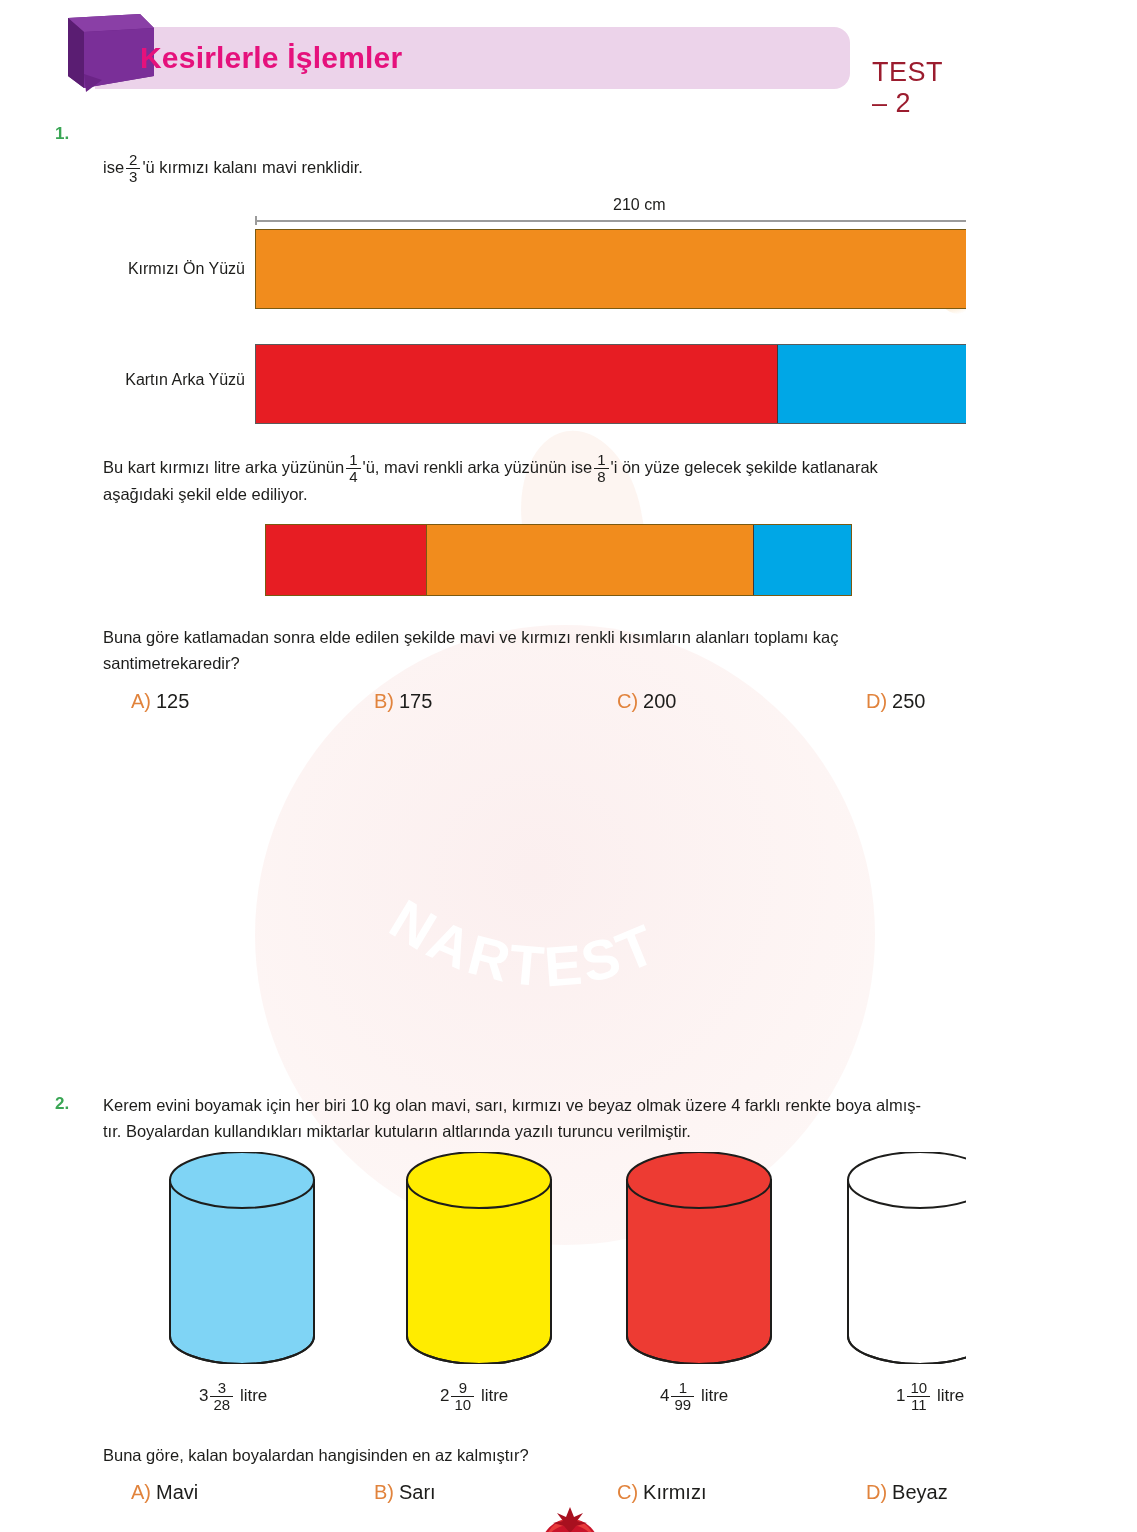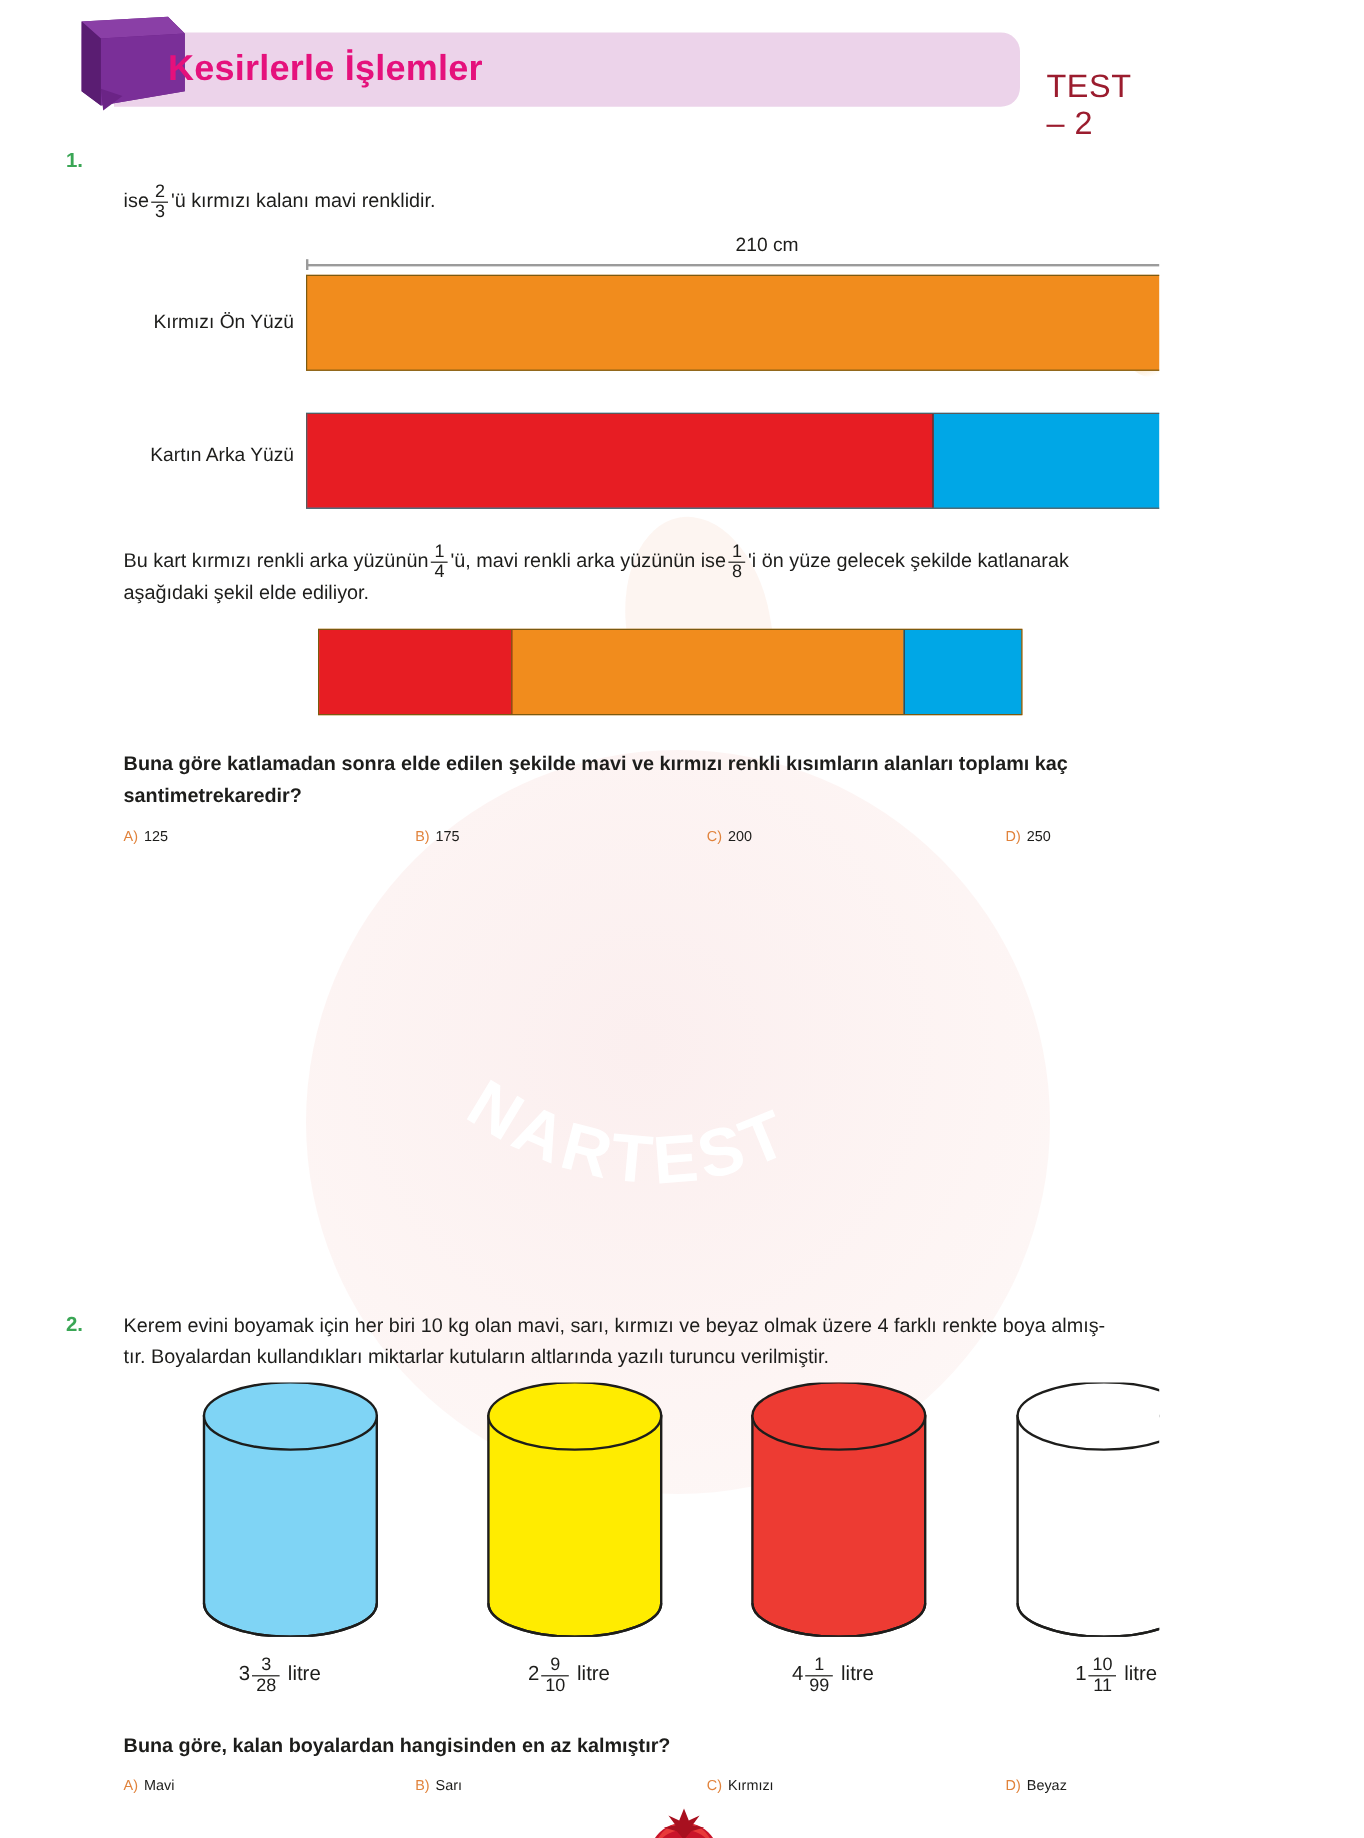--- a/index.html
+++ b/index.html
@@ -90,43 +90,44 @@
   .qnum.c1 { color: #3aa655; }
   .body-text {
     position: absolute;
     font-size: 16.5px;
     color: #1d1d1b;
     line-height: 26px;
   }
   .bold-q {
     position: absolute;
     font-size: 16.5px;
-    font-weight: bold;
+    font-weight: normal;
     color: #1d1d1b;
     line-height: 25px;
   }
 
   
   .frac {
     display: inline-block;
     vertical-align: -9px;
     text-align: center;
     line-height: 1.08;
     font-size: 15px;
     margin: 0 2px;
   }
   .frac .num { display: block; padding: 0 3px; }
   .frac .den { display: block; padding: 0 3px; border-top: 1.4px solid #1d1d1b; }
 
   
   .opt {
     position: absolute;
-    font-size: 12px;
+    font-size: 20px;
     color: #1d1d1b;
     white-space: nowrap;
+    margin-left: 28px;
   }
   .opt .letter { color: #e1833c; margin-right: 5px; }
 
   
   .dim-label {
     position: absolute;
     font-size: 16px;
     color: #1d1d1b;
   }
   .dim-line {
@@ -217,21 +218,21 @@
 
   <div class="bar-label" style="left:60px; top:260px; width:185px;">Kırmızı Ön Yüzü</div>
   <div class="bar" style="left:255px; top:229px; width:785px; height:80px; background:#f18c1d;"></div>
 
   <div class="bar-label" style="left:48px; top:371px; width:197px;">Kartın Arka Yüzü</div>
   <div class="bar" style="left:255px; top:344px; width:785px; height:80px; background:#00a7e6; border-color:#5a5a5a;">
     <div class="bar-seg" style="left:0; width:66.66%; background:#e71d23; border-right:1.3px solid #3a3a3a;"></div>
   </div>
 
   <div class="body-text" style="left:103px; top:452px; width:990px;">
-    <span>Bu kart kırmızı renkli arka yüzünün</span><span class="frac"><span class="num">1</span><span class="den">4</span></span><span>'ü, mavi renkli arka yüzünün ise</span><span class="frac"><span class="num">1</span><span class="den">8</span></span><span>'i ön yüze gelecek  şekilde katlanarak</span>
+    <span>Bu kart kırmızı litre arka yüzünün</span><span class="frac"><span class="num">1</span><span class="den">4</span></span><span>'ü, mavi renkli arka yüzünün ise</span><span class="frac"><span class="num">1</span><span class="den">8</span></span><span>'i ön yüze gelecek  şekilde katlanarak</span>
   </div>
   <div class="body-text" style="left:103px; top:481px; width:800px;">aşağıdaki şekil elde ediliyor.</div>
 
   <div class="bar" style="left:265px; top:524px; width:587px; height:72px; background:#f18c1d;">
     <div class="bar-seg" style="left:0; width:27.6%; background:#e71d23; border-right:1.3px solid #7a5a12;"></div>
     <div class="bar-seg" style="right:0; width:16.7%; background:#00a7e6; border-left:1.3px solid #3a3a3a;"></div>
   </div>
 
   <div class="bold-q" style="left:103px; top:625px; width:985px;">Buna göre katlamadan sonra elde edilen şekilde mavi ve kırmızı renkli kısımların alanları toplamı kaç</div>
   <div class="bold-q" style="left:103px; top:651px; width:500px;">santimetrekaredir?</div>

